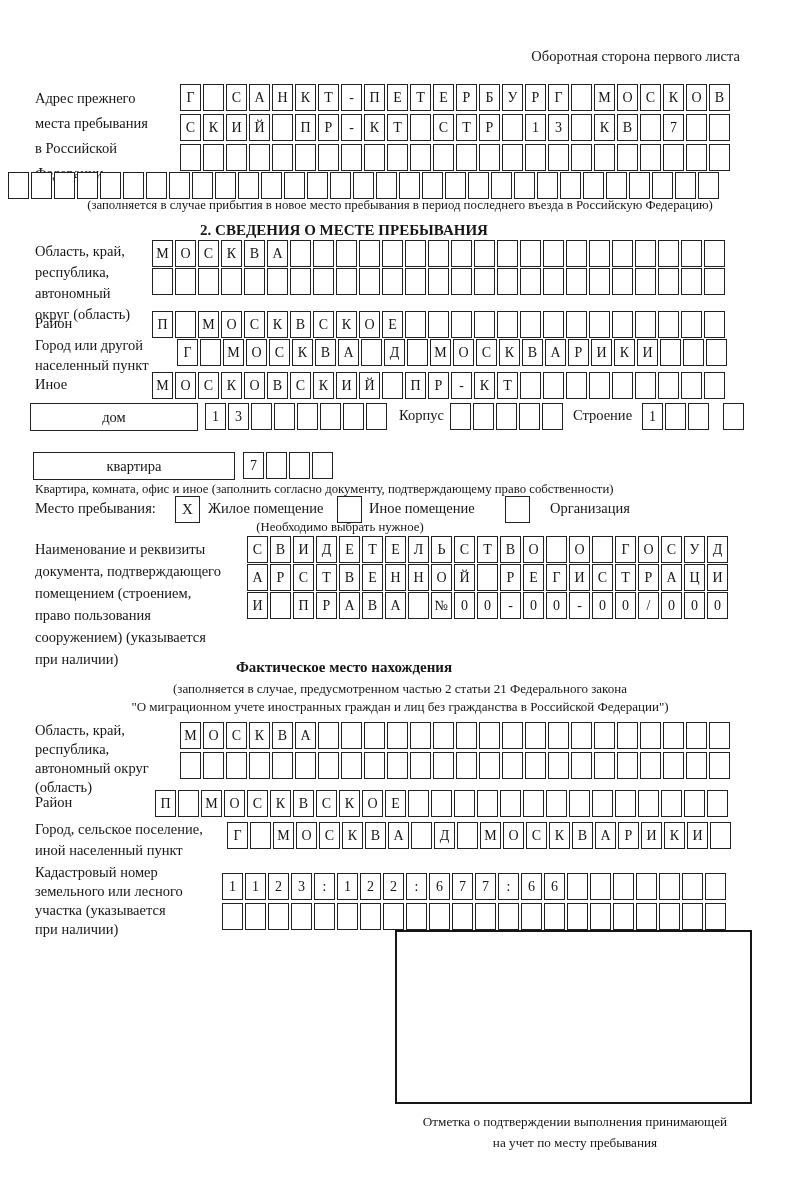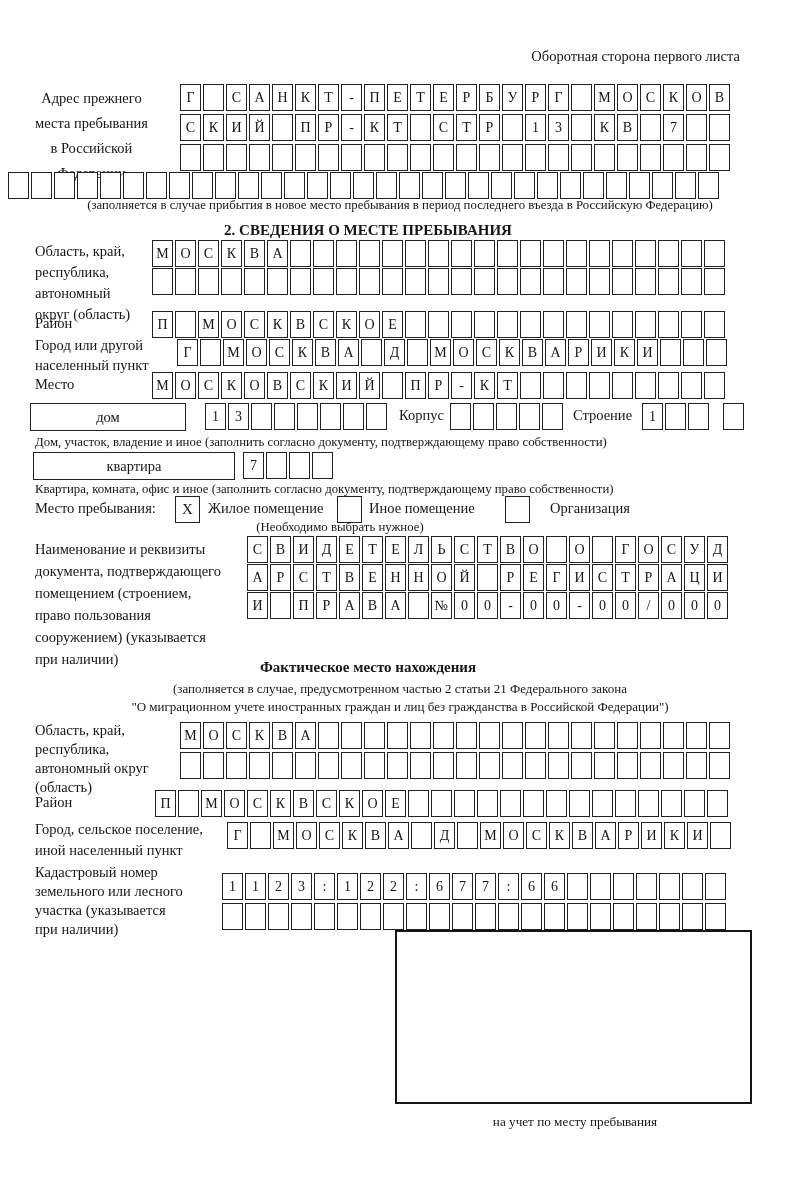--- a/index.html
+++ b/index.html
@@ -3,21 +3,21 @@
 <meta charset="utf-8">
 <style>
   html,body{margin:0;padding:0;background:#fff;}
   .page{
     position:relative;width:800px;height:1180px;background:#fff;overflow:hidden;
     font-family:"Liberation Serif","DejaVu Serif",serif;color:#161616;margin-top:22px;
   }
   .abs{position:absolute;}
   .lbl{font-size:14.5px;white-space:nowrap;}
   .cap{font-size:12.8px;white-space:nowrap;}
-  .title{font-size:15px;font-weight:bold;text-align:center;width:688px;left:0;padding-left:24px;}
+  .title{font-size:15px;font-weight:bold;text-align:center;width:688px;left:0;}
   .center{text-align:center;}
   .cellrow{position:absolute;display:flex;}
   .cell{
     box-sizing:content-box;width:19px;height:25px;border:1.6px solid #222;
     margin-right:2.0px;display:flex;align-items:center;justify-content:center;
     font-size:14px;background:#fff;
   }
   .bigbox{
     position:absolute;box-sizing:border-box;border:1.6px solid #222;height:28px;
     display:flex;align-items:center;justify-content:center;font-size:14.5px;background:#fff;
@@ -31,21 +31,21 @@
   }
   .lines div{white-space:nowrap;}
 </style>
 </head>
 <body>
 
 <div class="page">
 
   <div class="abs lbl" style="left:400px;top:26px;width:340px;text-align:right;">Оборотная сторона первого листа</div>
 
-  <div class="abs lbl lines" style="left:35px;top:64px;line-height:25px;text-align:center;">
+  <div class="abs lbl lines" style="left:35px;top:64px;line-height:25px;">
       <div>Адрес прежнего</div>
       <div>места пребывания</div>
       <div>в Российской</div>
       <div>Федерации</div>
     </div>
 
   <div class="abs cap center" style="left:0;top:176px;width:800px;">(заполняется в случае прибытия в новое место пребывания в период последнего въезда в Российскую Федерацию)</div>
 
   <div class="abs title" style="top:200px;">2. СВЕДЕНИЯ О МЕСТЕ ПРЕБЫВАНИЯ</div>
 
@@ -53,26 +53,25 @@
       <div>Область, край,</div>
       <div>республика,</div>
       <div>автономный</div>
       <div>округ (область)</div>
     </div>
   <div class="abs lbl" style="left:35px;top:293px;">Район</div>
   <div class="abs lbl lines" style="left:35px;top:313px;line-height:20px;">
       <div>Город или другой</div>
       <div>населенный пункт</div>
     </div>
-  <div class="abs lbl" style="left:35px;top:354px;">Место</div>
-
-  <div class="bigbox" style="left:30px;top:381px;width:156px;">дом</div>
+  <div class="abs lbl" style="left:35px;top:354px;">Иное</div>
+
+  <div class="bigbox" style="left:30px;top:381px;width:168px;">дом</div>
   <div class="abs lbl" style="left:399px;top:385px;">Корпус</div>
   <div class="abs lbl" style="left:573px;top:385px;">Строение</div>
-  <div class="abs cap" style="left:35px;top:413px;">Дом, участок, владение и иное (заполнить согласно документу, подтверждающему право собственности)</div>
 
   <div class="bigbox" style="left:33px;top:430px;width:202px;">квартира</div>
   <div class="abs cap" style="left:35px;top:460px;">Квартира, комната, офис и иное (заполнить согласно документу, подтверждающему право собственности)</div>
 
   <div class="abs lbl" style="left:35px;top:478px;">Место пребывания:</div>
   <div class="checkbox" style="left:175px;top:474px;">X</div>
   <div class="abs lbl" style="left:208px;top:478px;">Жилое помещение</div>
   <div class="checkbox" style="left:337px;top:474px;"></div>
   <div class="abs lbl" style="left:369px;top:478px;">Иное помещение</div>
   <div class="checkbox" style="left:505px;top:474px;"></div>
@@ -107,20 +106,21 @@
     </div>
   <div class="abs lbl lines" style="left:35px;top:841px;line-height:19px;">
       <div>Кадастровый номер</div>
       <div>земельного или лесного</div>
       <div>участка (указывается</div>
       <div>при наличии)</div>
     </div>
 
   <div class="stamp" style="left:395px;top:908px;width:357px;height:174px;"></div>
   <div class="abs cap center lines" style="left:365px;top:1089px;width:420px;line-height:21px;font-size:13.2px;">
+      <div>Отметка о подтверждении выполнения принимающей</div>
       <div>на учет по месту пребывания</div>
     </div>
 
   <div id="cells-layer">
       <div class="cellrow" style="left: 180px; top: 62px;">
         <span class="cell">Г</span>
         <span class="cell"></span>
         <span class="cell">С</span>
         <span class="cell">А</span>
         <span class="cell">Н</span>

